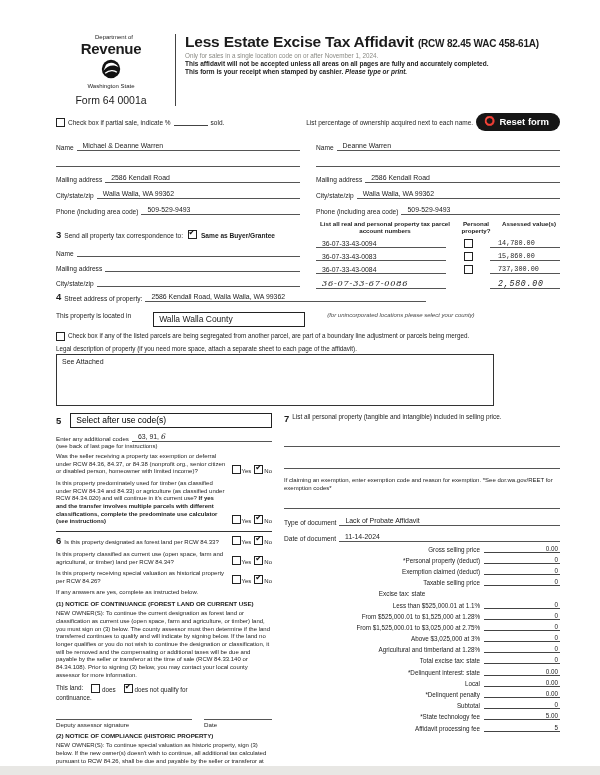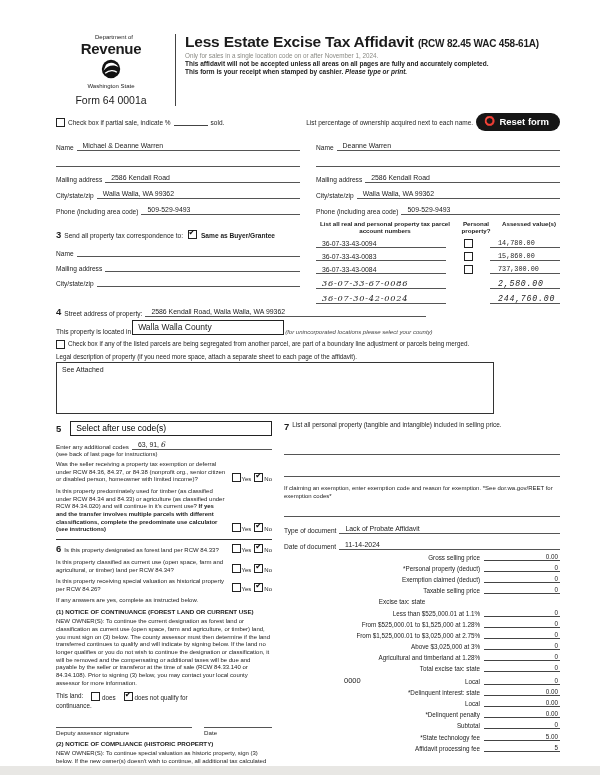--- a/index.html
+++ b/index.html
@@ -186,34 +186,29 @@
       <div class="prow">
         <div class="c1">36-07-33-43-0084</div>
         <div class="c2"><span class="cb"></span></div>
         <div class="c3">737,300.00</div>
       </div>
       <div class="prow">
         <div class="c1 hand">36-07-33-67-0086</div>
         <div class="c2"></div>
         <div class="c3 hand">2,580.00</div>
       </div>
-      <div class="prow">
-        <div class="c1 hand">36-07-30-42-0024</div>
-        <div class="c2"></div>
-        <div class="c3 hand">244,760.00</div>
-      </div>
     </div>
   </div>
 
   <div class="f" style="margin-top:2px;max-width:370px;">
     <span class="secnum">4</span>
     <span class="lbl">Street address of property:</span>
     <span class="fill">2586 Kendall Road, Walla Walla, WA  99362</span>
   </div>
-  <div style="display:flex;align-items:flex-end;gap:1px;margin-top:3px;">
+  <div style="display:flex;align-items:flex-start;gap:22px;margin-top:10px;">
     <span style="font-size:6.6px;">This property is located in</span>
     <span class="dropbox" style="flex:none;width:140px;">Walla Walla County</span>
     <span style="font-size:6px;font-style:italic;color:#444;">(for unincorporated locations please select your county)</span>
   </div>
   <div class="seg">
     <span class="cb"></span>
     <span>Check box if any of the listed parcels are being segregated from another parcel, are part of a boundary line adjustment or parcels being merged.</span>
   </div>
   <div class="legal-lbl">Legal description of property (if you need more space, attach a separate sheet to each page of the affidavit).</div>
   <div class="legalbox">See Attached</div>
@@ -335,25 +330,20 @@
         </div>
       <div class="trow">
           <span class="tl">Agricultural and timberland at 1.28%</span>
           <span class="tv">0</span>
         </div>
       <div class="trow">
           <span class="tl">Total excise tax: state</span>
           <span class="tv">0</span>
         </div>
       <div class="trow">
-          <span class="pfx">0000</span>
-          <span class="tl">Local</span>
-          <span class="tv">0</span>
-        </div>
-      <div class="trow">
           <span class="tl">*Delinquent interest: state</span>
           <span class="tv">0.00</span>
         </div>
       <div class="trow">
           <span class="tl">Local</span>
           <span class="tv">0.00</span>
         </div>
       <div class="trow">
           <span class="tl">*Delinquent penalty</span>
           <span class="tv">0.00</span>

